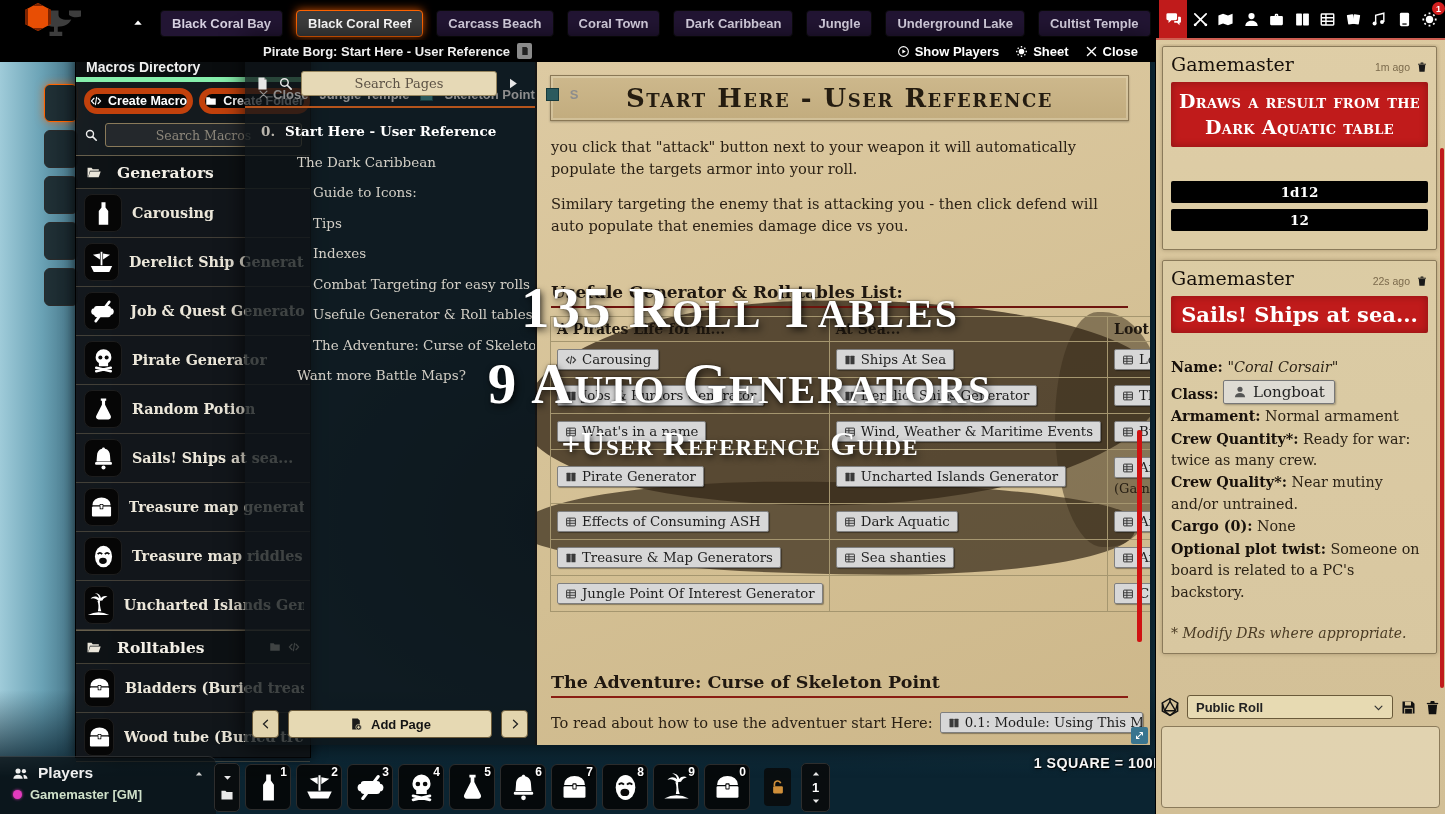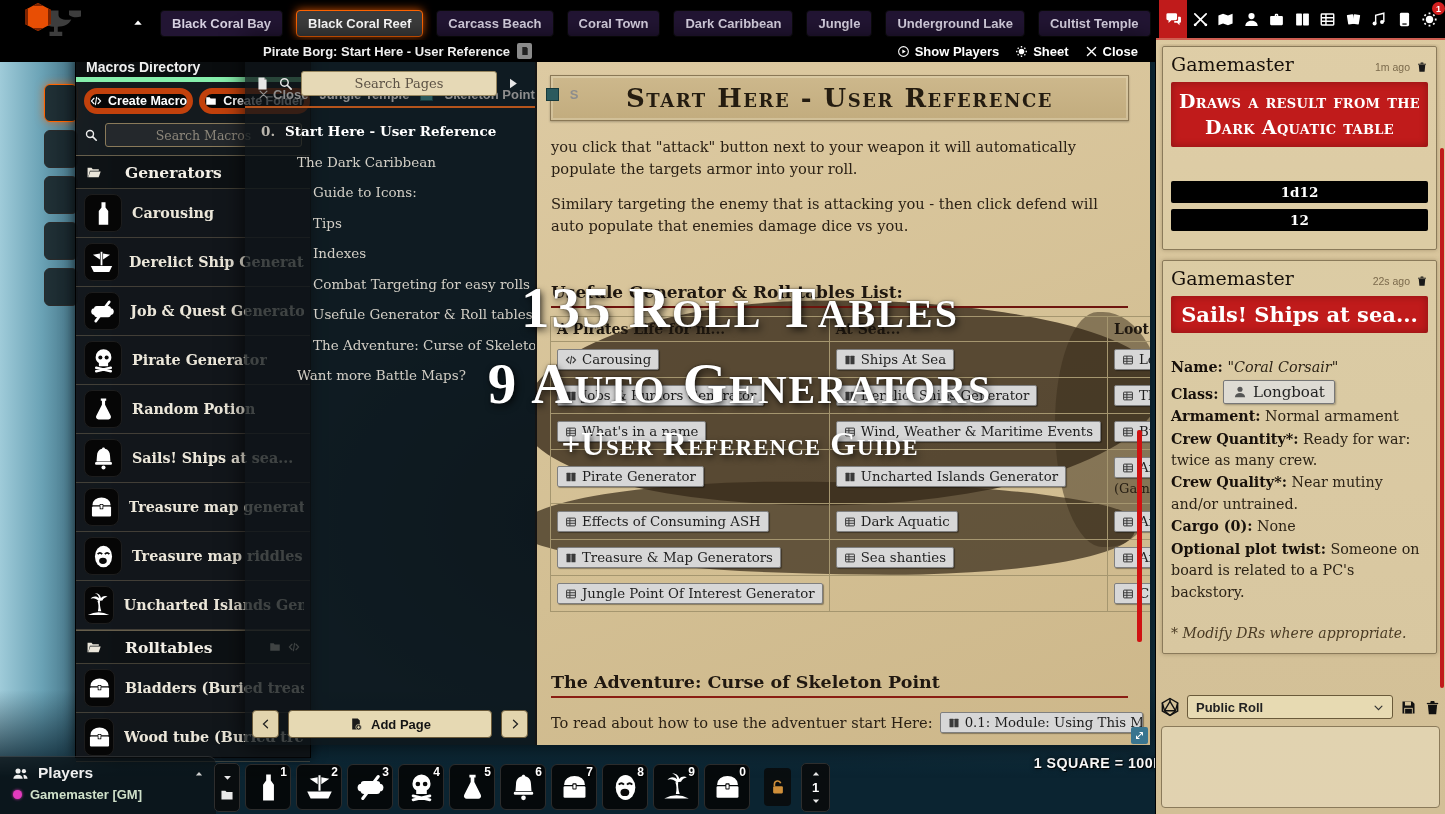--- a/index.html
+++ b/index.html
@@ -91,21 +91,21 @@
   
   #macros{position:absolute;left:75px;top:55px;width:236px;height:703px;background:rgba(20,24,28,.94);z-index:1;border:1px solid #000;box-shadow:0 0 12px rgba(0,0,0,.7)}
   #macros-title{height:26px;display:flex;align-items:center;padding:0 10px;font:700 14px "Liberation Sans",sans-serif;color:#f0f0f0;background:rgba(0,0,0,.5);border-bottom:5px solid #86efac}
   #macros-actions{display:flex;gap:6px;padding:6px 8px}
   .pill{flex:1;height:26px;border-radius:13px;background:#060606;border:6px solid #c2410c;color:#fff;display:flex;align-items:center;justify-content:center;gap:6px;font:700 12.5px "Liberation Sans",sans-serif;cursor:pointer;white-space:nowrap}
   .pill .ic{font-size:12px}
   #macros-search{display:flex;align-items:center;gap:7px;padding:3px 8px 8px}
   #macros-search .ic{font-size:14px;color:#eee}
   #search-macros{flex:1;height:24px;background:rgba(42,46,50,.75);border:1px solid #8a7a5a;border-radius:3px;text-align:center;font:12.5px "DejaVu Serif",serif;color:#cfcabf;outline:none;min-width:0}
   #search-macros::placeholder{color:#8d877b}
-  .mfold{height:32px;display:flex;align-items:center;gap:24px;padding:16px 10px;background:rgba(0,0,0,.32);border-top:1px solid rgba(190,170,130,.5);border-bottom:1px solid rgba(190,170,130,.3);font:700 15.5px "DejaVu Serif",serif;color:#f3efe6;cursor:pointer}
+  .mfold{height:32px;display:flex;align-items:center;gap:16px;padding:16px 10px;background:rgba(0,0,0,.32);border-top:1px solid rgba(190,170,130,.5);border-bottom:1px solid rgba(190,170,130,.3);font:700 15.5px "DejaVu Serif",serif;color:#f3efe6;cursor:pointer}
   .mfold .ic{font-size:15px;color:#eae6da}
   .ftools{margin-left:auto;display:flex;gap:7px;color:#9a9a9a}
   .ftools .ic{font-size:12px}
   .mitem{height:49px;display:flex;align-items:center;gap:10px;padding:0 6px 0 8px;border-bottom:1px solid rgba(190,170,130,.28);background:rgba(14,18,22,.35);cursor:pointer}
   .mic{width:38px;height:38px;border-radius:8px;background:#060606;border:1px solid #1d1d1d;display:flex;align-items:center;justify-content:center;color:#fff}
   .mic .ic{font-size:27px}
   .mlabel{font:700 14.3px "DejaVu Serif",serif;color:#ece7da;line-height:1.15;white-space:nowrap;overflow:hidden}
 
   
   #players{position:absolute;left:0;top:756px;width:216px;height:58px;background:rgba(12,14,16,.62);border-radius:0 8px 0 0;border-top:1px solid rgba(255,255,255,.12);z-index:5}

